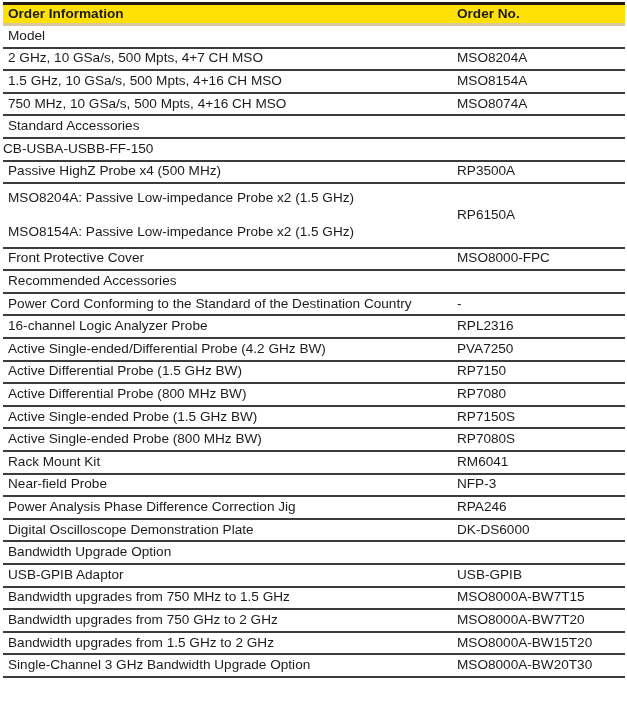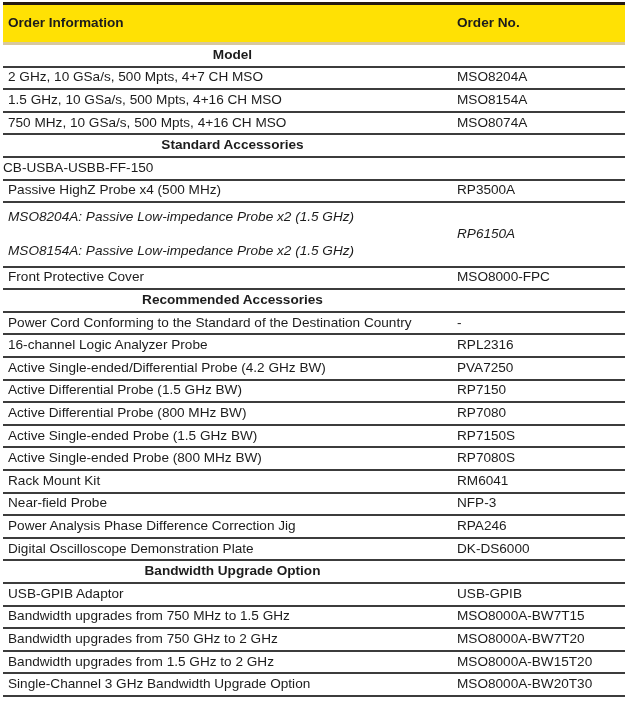--- a/index.html
+++ b/index.html
@@ -25,45 +25,45 @@
   }
   .table{width:622px;}
   .row{
     display:flex;
     align-items:center;
     box-sizing:border-box;
     font-size:13.6px;
     line-height:1.1;
   }
   .head-row{
-    height:43px;
+    height:24px;
     background:var(--header-bg);
     border-top:3px solid var(--top-border);
     border-bottom:3px solid var(--header-underline);
     font-weight:bold;
   }
   .body-row{
     height:22.6px;
     border-bottom:2px solid var(--row-line);
   }
-  .section-row{font-weight:bold;text-align:center;}
+  .section-row{font-weight:normal;}
   .col1{
     flex:0 0 454px;
     box-sizing:border-box;
     padding-left:5px;
     white-space:nowrap;
     overflow:hidden;
   }
   .col2{
     flex:1 1 auto;
     box-sizing:border-box;
     white-space:nowrap;
     overflow:hidden;
   }
-  .tall{height:64.5px;font-style:italic;}
+  .tall{height:64.5px;}
   .tall .col1{
     display:flex;
     flex-direction:column;
     justify-content:center;
     gap:19px;
     height:100%;
   }
 </style>
 </head>
 <body>

